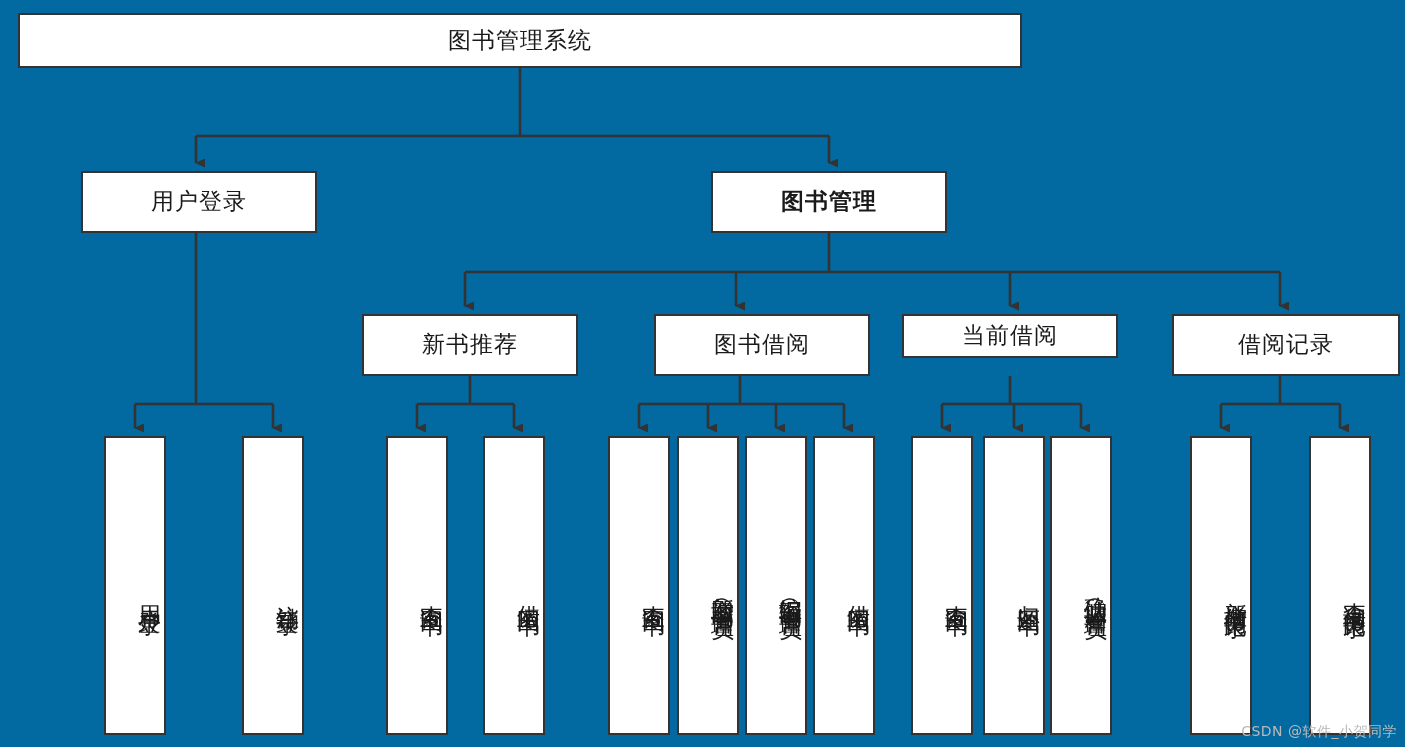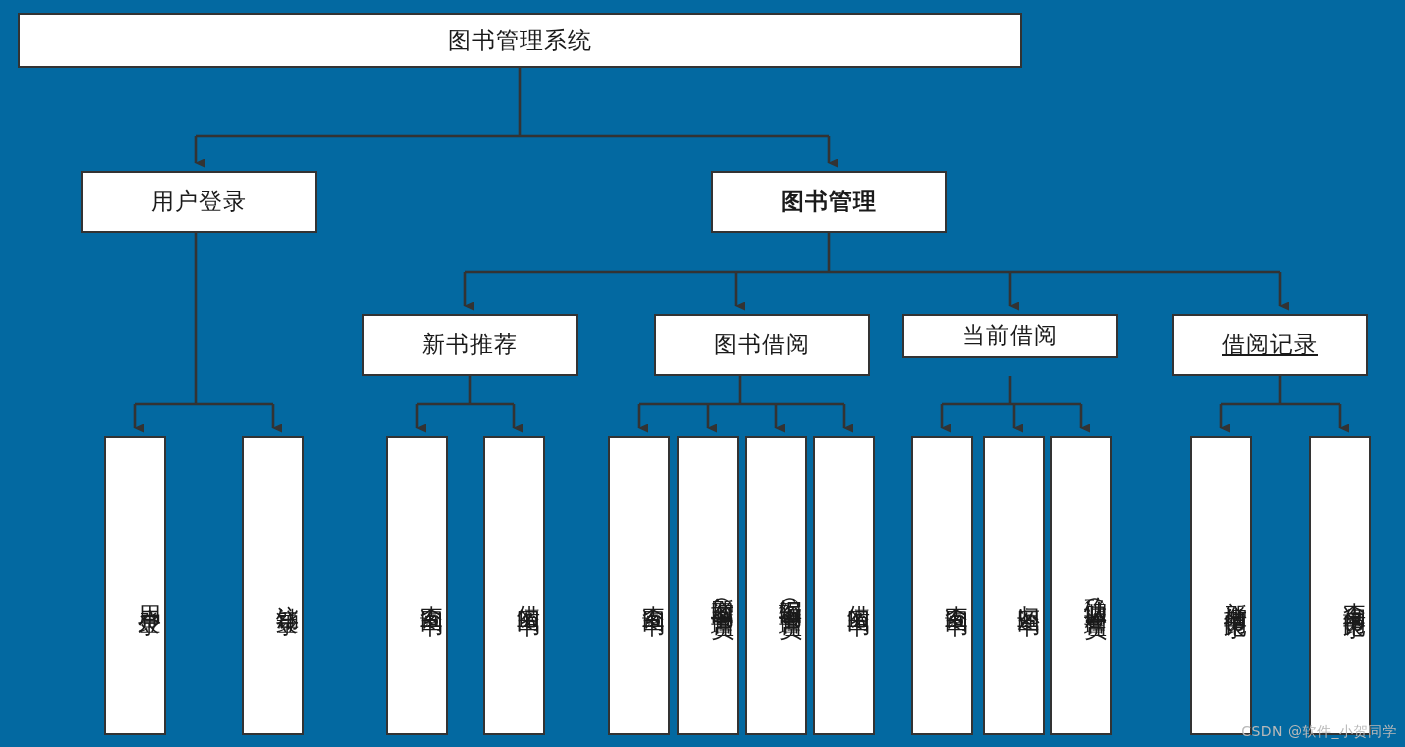--- a/index.html
+++ b/index.html
@@ -135,21 +135,21 @@
 
   <div class="node horiz" style="left: 362px; top: 314px; width: 216px; height: 62px;">
     <span>新书推荐</span>
   </div>
   <div class="node horiz" style="left: 632px; top: 314px; width: 216px; height: 62px; margin-left: 22px;">
     <span>图书借阅</span>
   </div>
   <div class="node horiz" style="left: 902px; top: 314px; width: 216px; height: 44px; align-items: center;">
     <span>当前借阅</span>
   </div>
-  <div class="node horiz" style="left: 1172px; top: 314px; width: 196px; height: 62px; text-decoration: underline;">
+  <div class="node horiz" style="left: 1172px; top: 314px; width: 228px; height: 62px;">
     <span>借阅记录</span>
   </div>
 
   <div class="node vert" style="left: 104px; top: 436px; width: 62px; height: 299px;">
     <span class="vlabel">用户登录</span>
   </div>
   <div class="node vert" style="left: 242px; top: 436px; width: 62px; height: 299px;">
     <span class="vlabel">注销登录</span>
   </div>
   <div class="node vert" style="left: 386px; top: 436px; width: 62px; height: 299px;">

